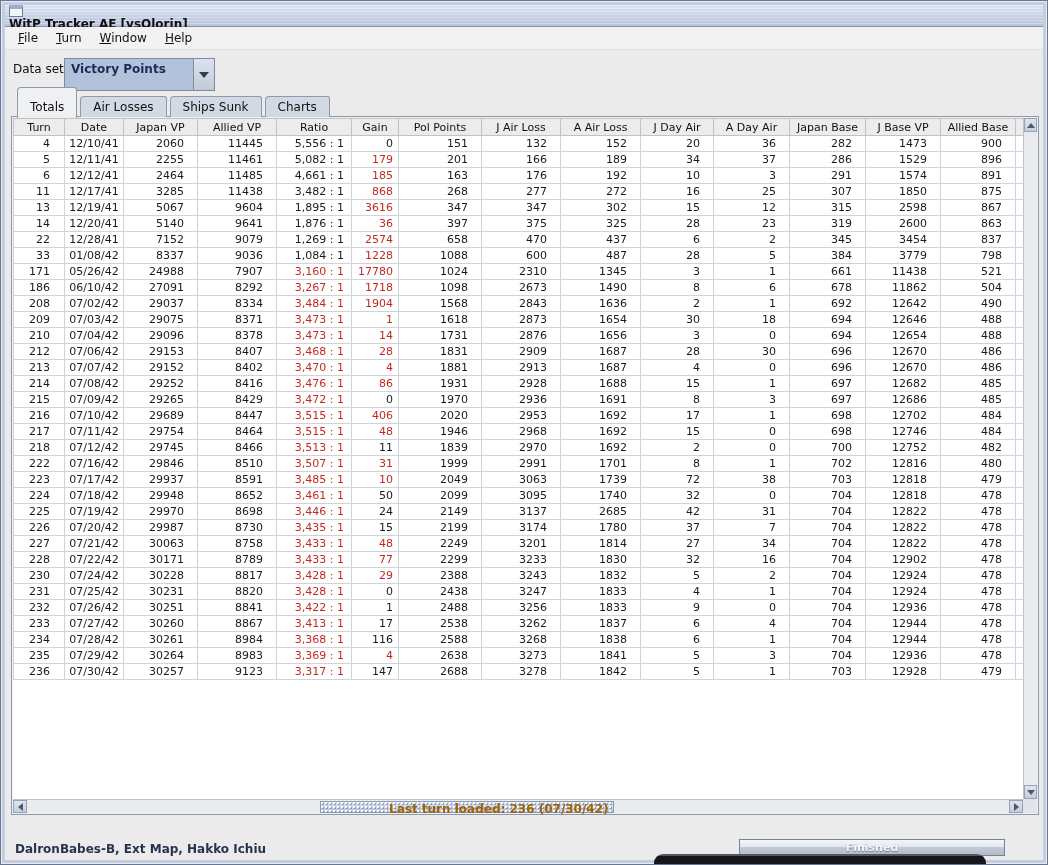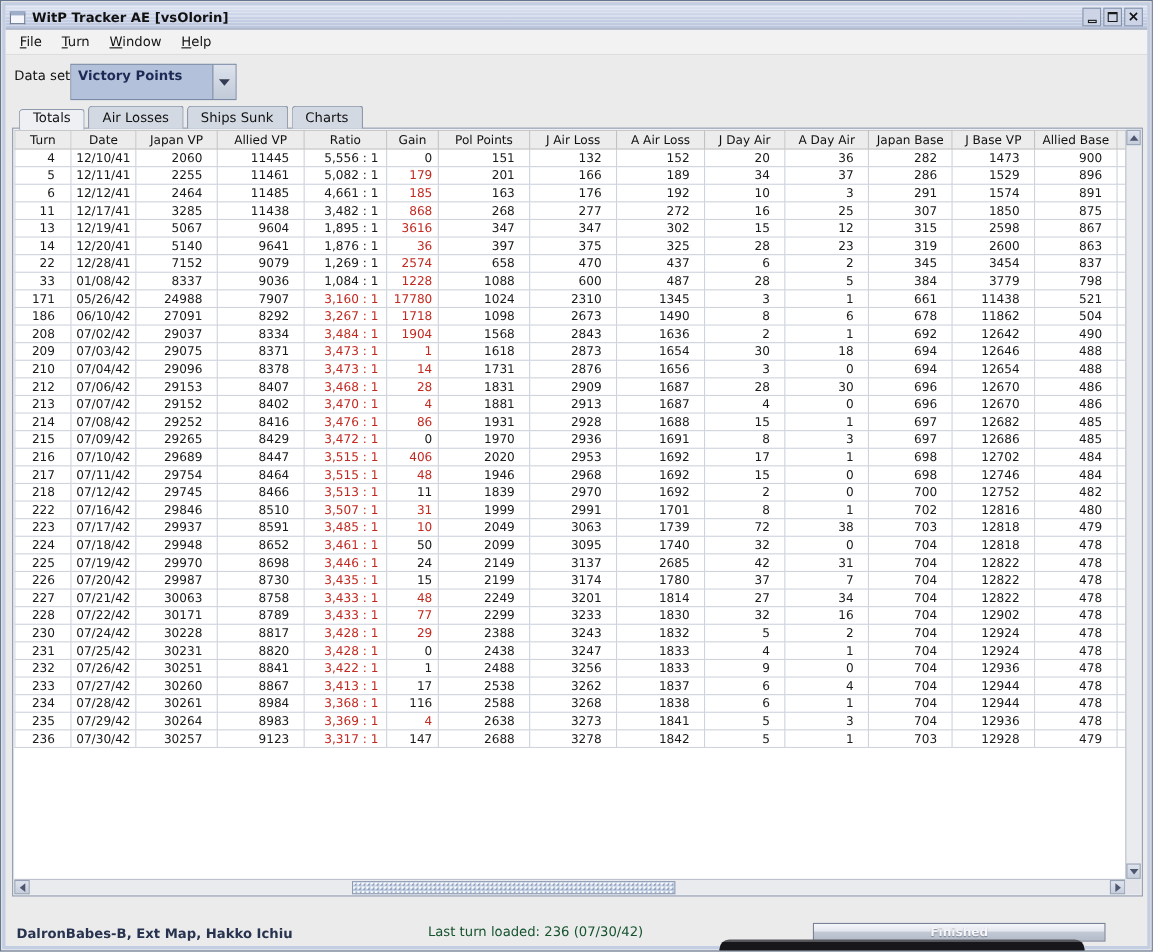--- a/index.html
+++ b/index.html
@@ -18,21 +18,21 @@
     position:absolute; inset:1px; border:3px solid #c4cee2;
     pointer-events:none; z-index:60;
   }
   
   .titlebar {
     position:absolute; left:4px; top:4px; right:4px; height:22px;
     background-image:
       repeating-linear-gradient(180deg, rgba(255,255,255,.30) 0 1px, rgba(0,0,0,0) 1px 3px),
       linear-gradient(180deg,#dde4f2 0%, #c6cfe4 55%, #b9c4dc 100%);
     border-bottom:1px solid #8593ad;
-    display:flex; align-items:center; padding:0 4px;
+    display:flex; padding:0 4px;flex-direction:column;
   }
   .title-icon {
     width:14px; height:12px; background:#f5f6f9; border:1px solid #6d7a93;
     border-top:4px solid #9fadc9; margin-right:6px; flex:0 0 auto;
   }
   .title-text { font-size:12px; font-weight:bold; color:#111; white-space:nowrap; }
   .win-btns { margin-left:auto; display:flex; gap:2px; }
   .wb {
     width:17px; height:17px; background:#ccd4e6;
     border:1px solid #8593ad;
@@ -71,21 +71,21 @@
   .tabs {
     position:absolute; left:16px; top:95px; height:21px;
     display:flex; align-items:flex-end; gap:3px; z-index:5;
   }
   .tab {
     padding:3px 12px 3px 12px; font-size:12px; color:#111;
     background:#d3d9e3; border:1px solid #8e99ab; border-bottom:none;
     border-radius:4px 3px 0 0; cursor:default; white-space:nowrap;
   }
   .tab.selected {
-    background:#eef0f4; padding-top:0; padding-bottom:4px;
+    background:#eef0f4; padding-top:12px; padding-bottom:4px;
     margin-bottom:-1px; position:relative;
   }
   
   .panel {
     position:absolute; left:10px; top:115px; width:1028px; height:699px;
     border:1px solid #8e99ab; background:#eef0f4;
   }
   .viewport {
     position:absolute; left:1px; top:1px; right:15px; bottom:15px;
     overflow:hidden; background:#ffffff;
@@ -143,21 +143,21 @@
     border:1px solid #8c9ab2;
   }
   .sb-corner {
     position:absolute; right:1px; bottom:1px; width:14px; height:14px; background:#e2e4e9;
   }
   
   .status-left {
     position:absolute; left:14px; top:841px; font-size:12px; font-weight:bold; color:#27334f;
   }
   .status-center {
-    position:absolute; left:388px; top:839px; font-size:12px; font-weight:normal; color:#14532d;
+    position:absolute; left:388px; top:801px; font-size:12px; font-weight:bold; color:#a16207;
   }
   .progressbar {
     position:absolute; left:724px; top:838px; width:266px; height:17px;
     border:1px solid #7a8396;
     background:linear-gradient(180deg,#f4f6f9 0%, #e3e7ee 45%, #c3c9d5 46%, #b4bbc9 100%);
     display:flex; align-items:center; justify-content:center;margin-left:14px;
   }
   .progress-label {
     color:#f4f5f8; font-size:11px; font-weight:bold; text-shadow:0 1px 1px rgba(60,65,80,.55);
   }

